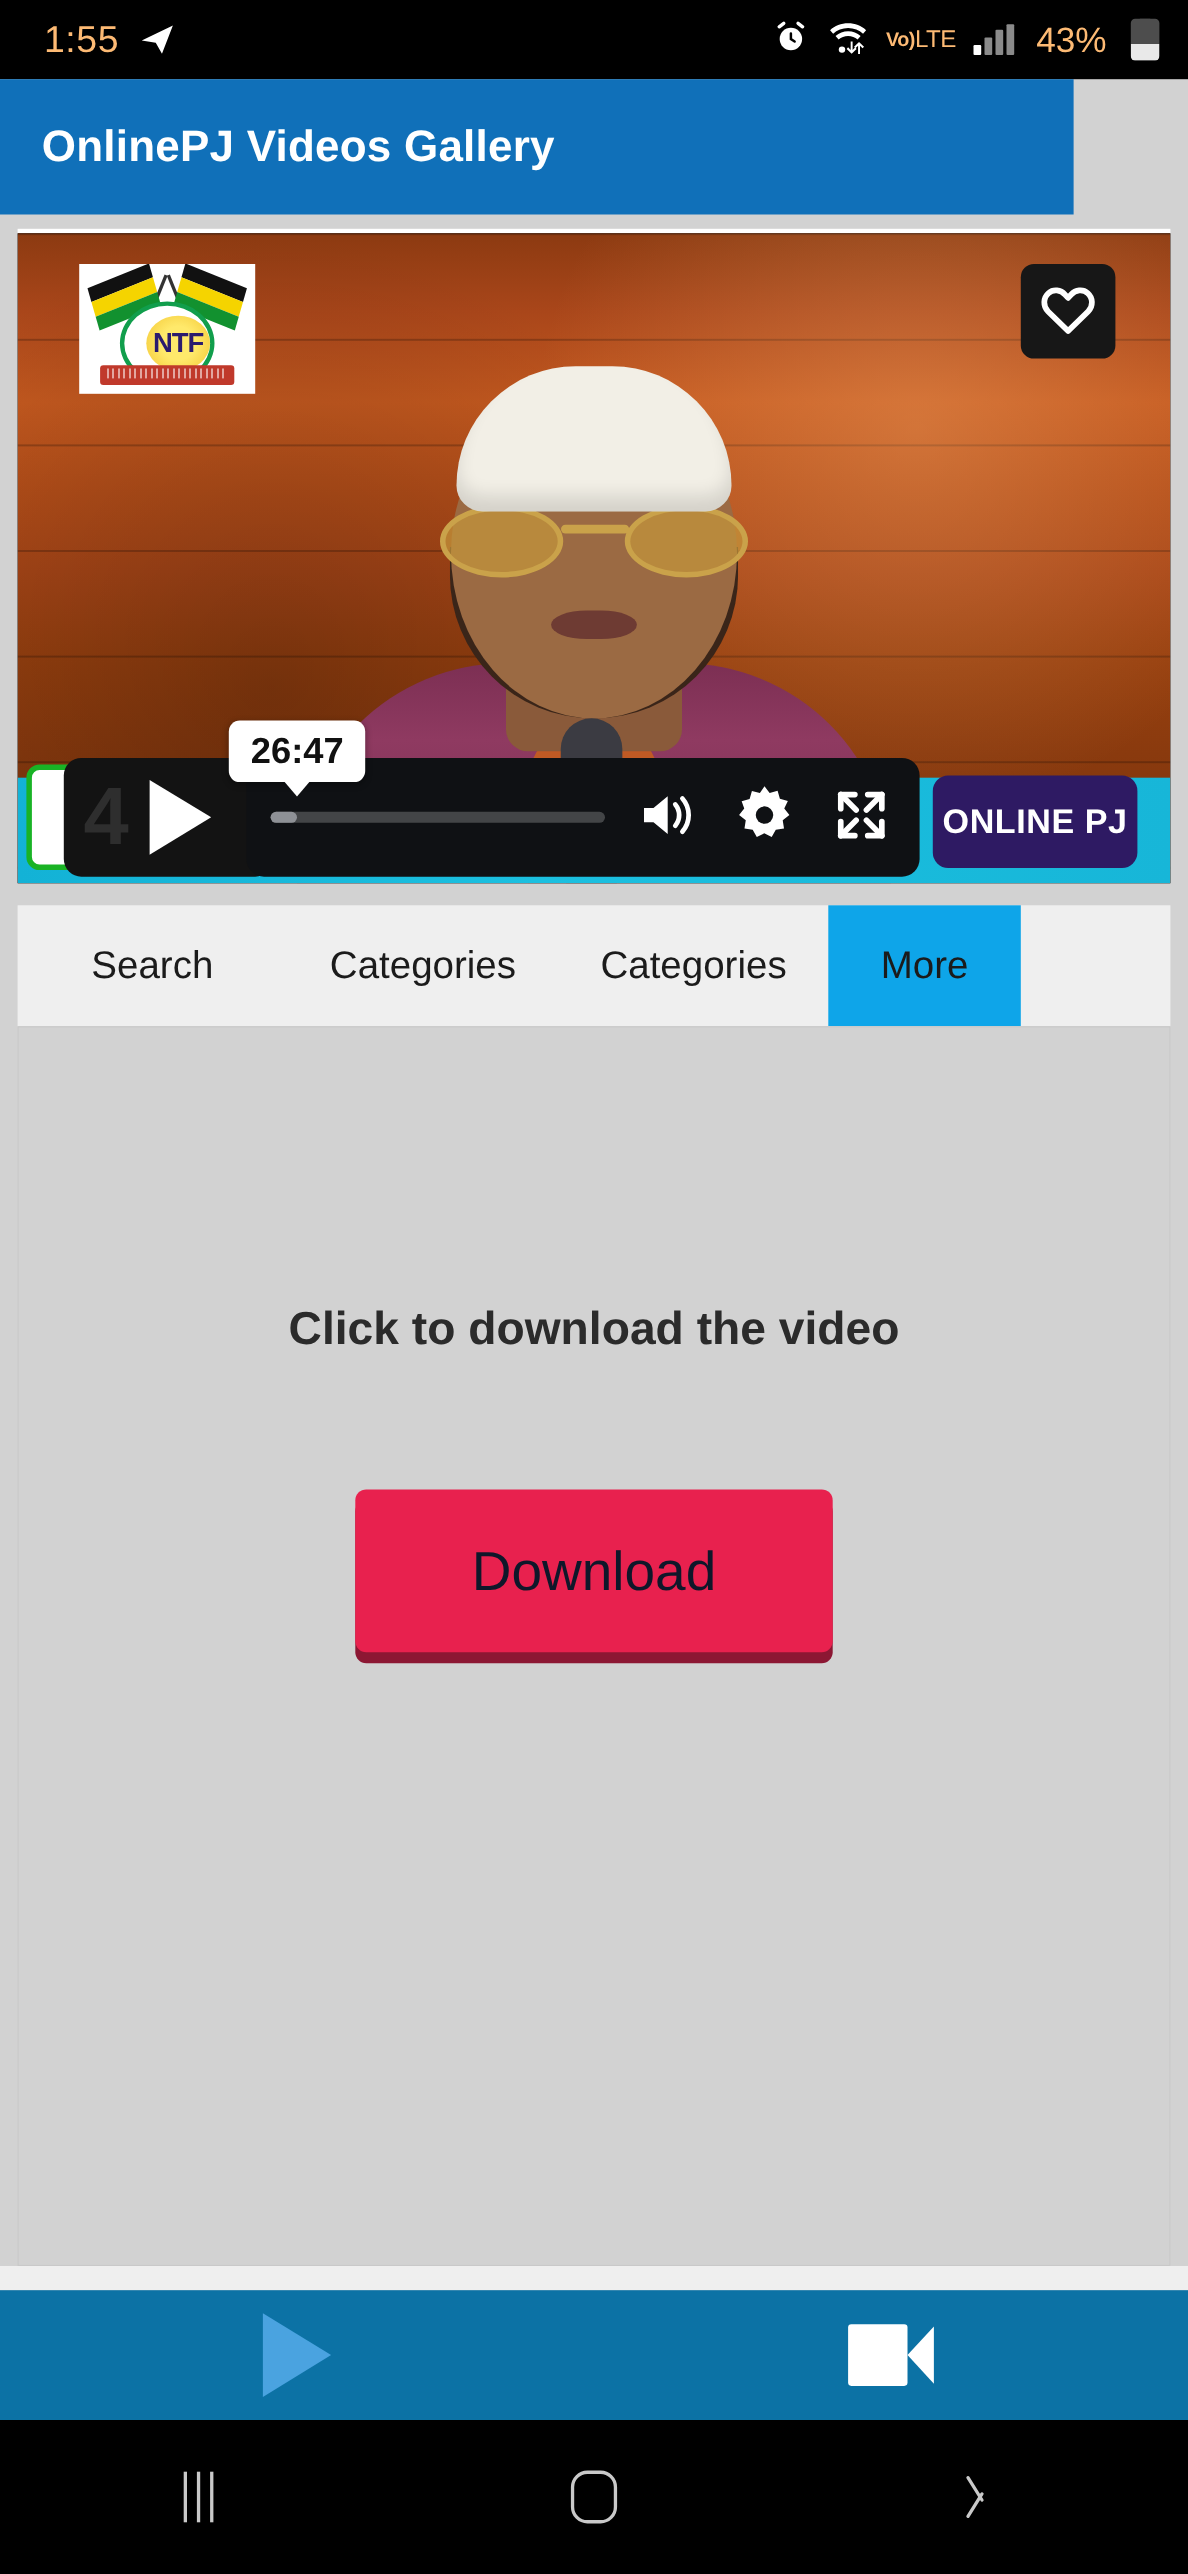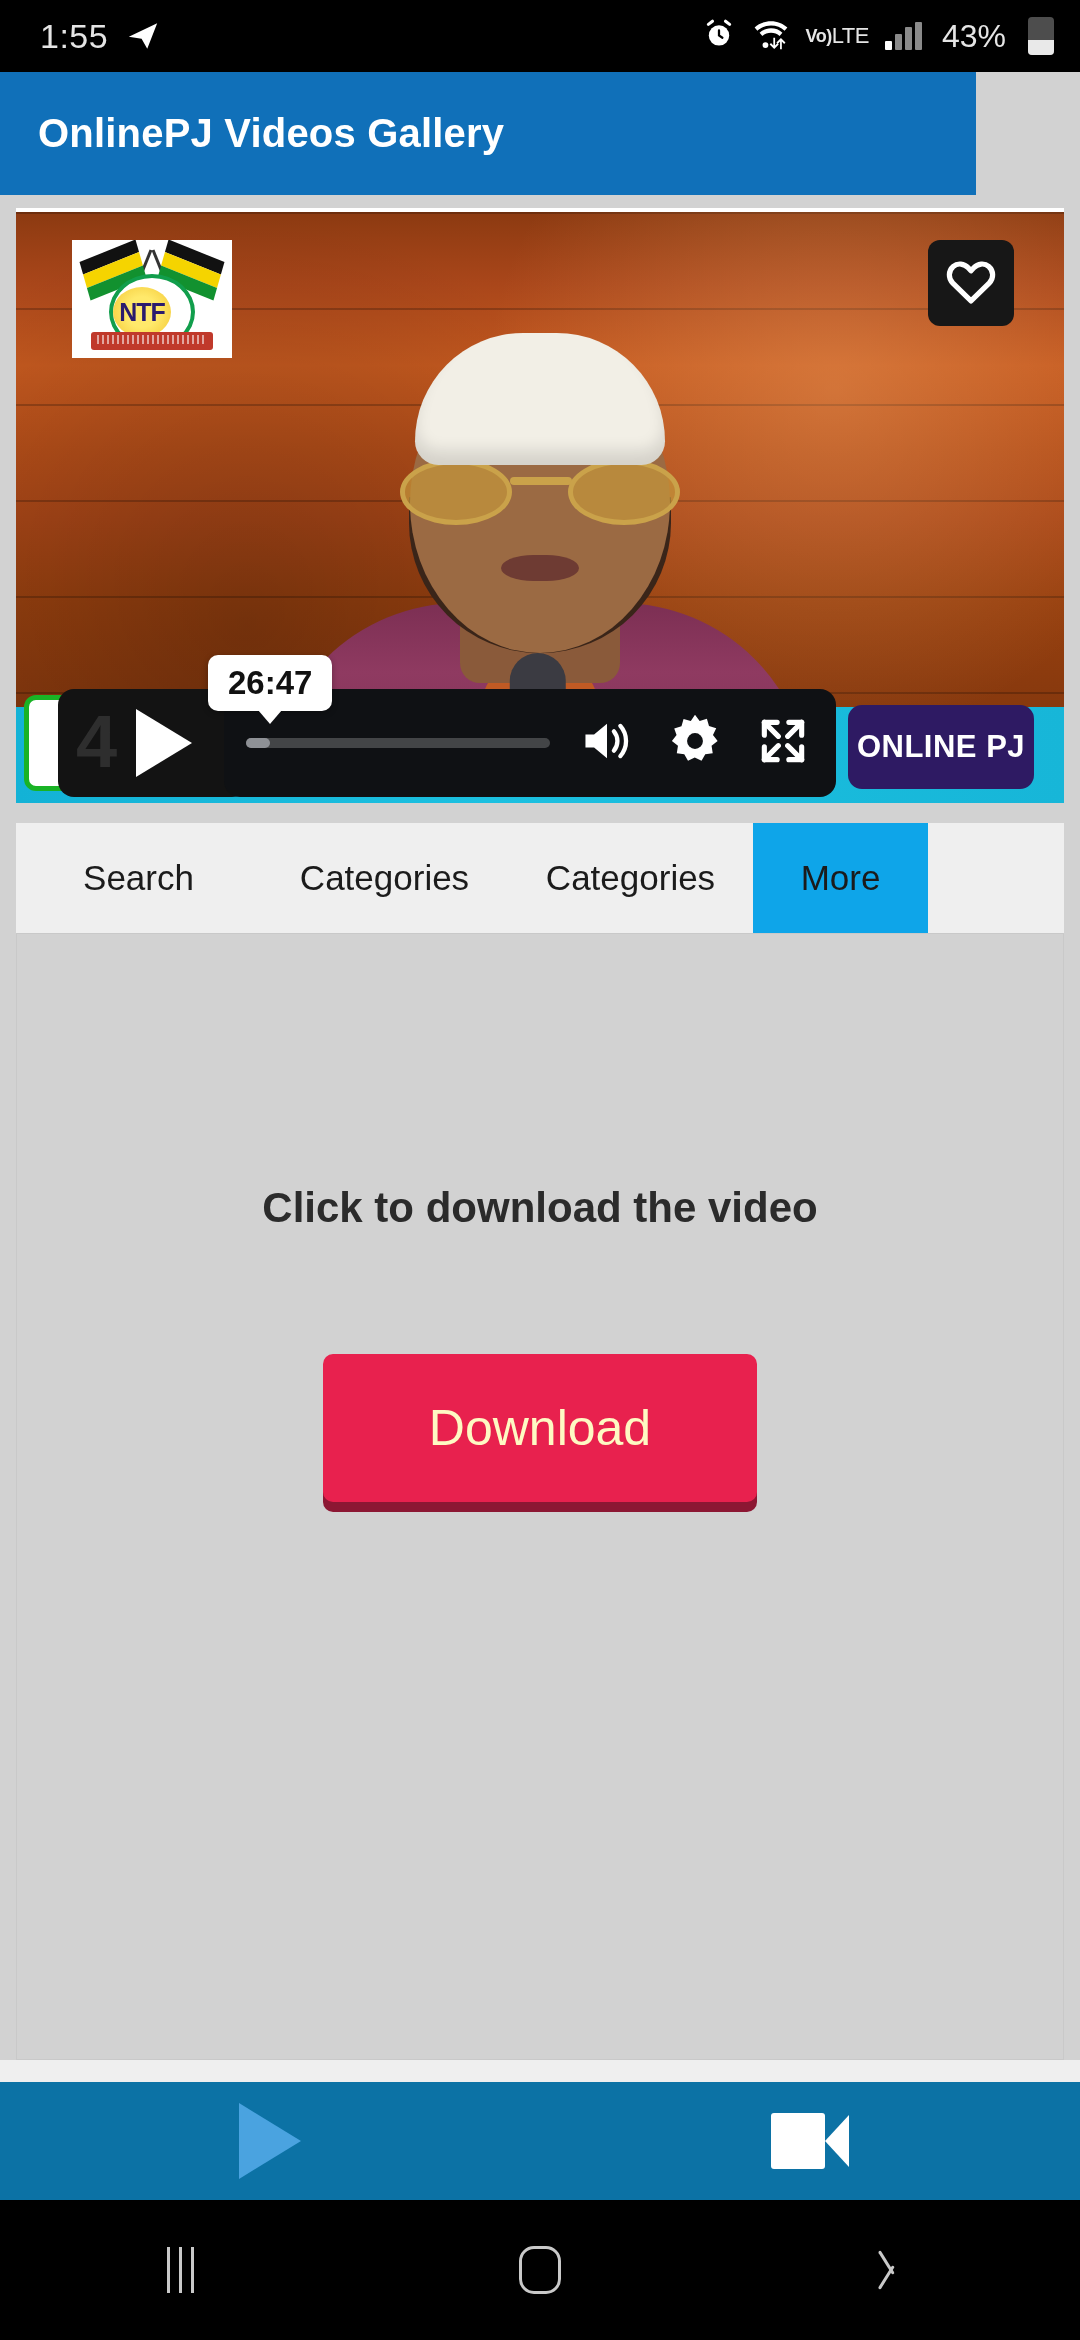--- a/index.html
+++ b/index.html
@@ -5,21 +5,21 @@
   * { margin:0; padding:0; box-sizing:border-box; }
   html,body { width:1080px; height:2340px; background:#000; overflow:hidden; }
   body { font-family:"Liberation Sans", sans-serif; }
 
   .phone { position:relative; width:1080px; height:2340px; background:#d2d2d2; }
 
   
   .statusbar {
     position:absolute; top:0; left:0; width:1080px; height:72px;
     background:#000; display:flex; align-items:center;
-    padding:0 26px 0 40px; color:#e5e5e5;
+    padding:0 26px 0 40px; color:#fdba74;
   }
   .sb-time { font-size:34px; font-weight:500; letter-spacing:.5px; }
   .sb-telegram { margin-left:18px; display:flex; align-items:center; }
   .sb-right { margin-left:auto; display:flex; align-items:center; gap:16px; }
   .sb-volte { display:flex; flex-direction:row; align-items:center; line-height:1; }
   .sb-volte .l1 { font-size:18px; font-weight:700; letter-spacing:-.5px; }
   .sb-volte .l2 { font-size:22px; font-weight:400; letter-spacing:-.5px; }
   .sb-batt-txt { font-size:32px; font-weight:500; margin-left:4px; }
   .bars { display:flex; align-items:flex-end; gap:3px; height:28px; }
   .bars i { display:block; width:7px; background:#fff; border-radius:1px; }
@@ -125,21 +125,21 @@
   .ntf .flag .y { background:#f5d400; }
   .ntf .flag .g { background:#12912f; }
   .ntf .flag.fl { left:6px; transform:rotate(-16deg) skewY(-6deg); }
   .ntf .flag.fr { right:6px; transform:rotate(16deg) skewY(6deg); }
   .ntf .pole { position:absolute; top:2px; width:3px; height:56px; background:#333; }
   .ntf .pole.pl { left:62px; transform:rotate(22deg); }
   .ntf .pole.pr { right:62px; transform:rotate(-22deg); }
   .ntf .ring {
     position:absolute; top:34px; left:50%; transform:translateX(-50%);
     width:86px; height:76px; border-radius:50%; border:4px solid #119e4c;
-    background:#fff; display:flex; align-items:center; justify-content:flex-start;
+    background:#fff; display:flex; align-items:center; justify-content:flex-end;
   }
   .ntf .ring .inner {
     width:58px; height:50px; border-radius:50%;
     background:radial-gradient(circle,#ffe96b 40%,#f3c733 100%);
     display:flex; align-items:center; justify-content:center;
   }
   .ntf .ring .inner b { font-size:25px; color:#2b1b6e; font-weight:900; letter-spacing:-1px; }
   .ntf .ribbon {
     position:absolute; bottom:8px; left:50%; transform:translateX(-50%);
     width:122px; height:18px; background:#c0392b; border-radius:3px;
@@ -241,21 +241,21 @@
   .dl-title {
     position:absolute; top:250px; left:0; width:100%; text-align:center;
     font-size:42px; font-weight:bold; color:#2b2b2b;
   }
   .dl-btn {
     position:absolute; top:420px; left:50%; transform:translateX(-50%);
     width:434px; height:148px; background:#e8214e; border-radius:10px;
     box-shadow:0 10px 0 #8c1733;
     display:flex; align-items:center; justify-content:center; cursor:pointer;
   }
-  .dl-btn span { color:#fef9c3; font-size:50px; }
+  .dl-btn span { color:#0f172a; font-size:50px; }
 
   
   .bottom-gap { position:absolute; top:2060px; left:0; width:1080px; height:22px; background:#efefef; }
   .bottomnav {
     position:absolute; top:2082px; left:0; width:1080px; height:118px;
     background:#0c72a5; display:flex; align-items:center;
   }
   .bn-item { flex:1; display:flex; align-items:center; justify-content:center; cursor:pointer; }
   .bn-play {
     width:0; height:0; border-style:solid; border-width:38px 0 38px 62px;

